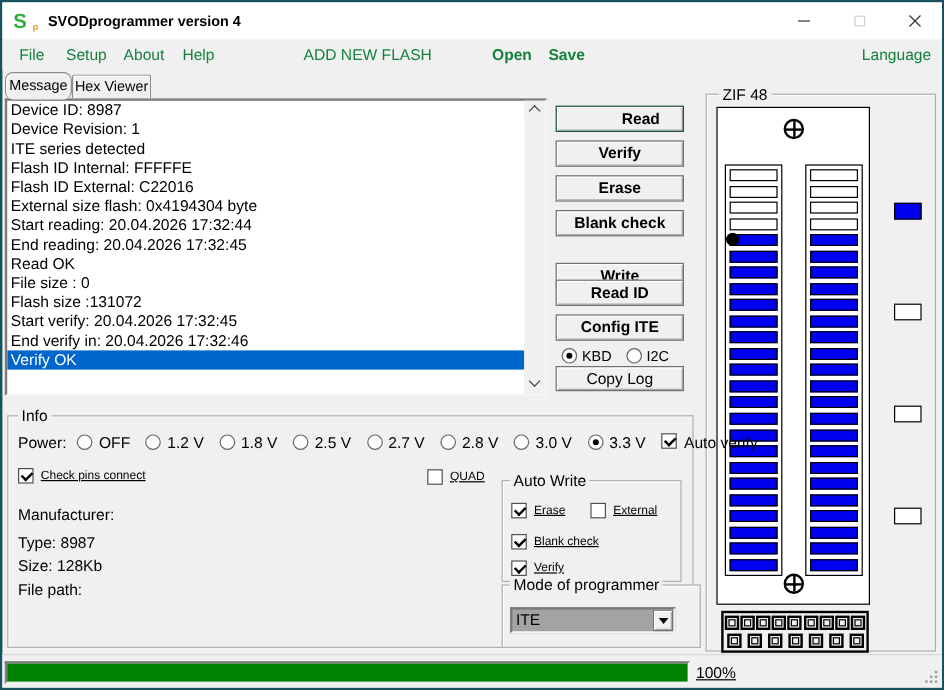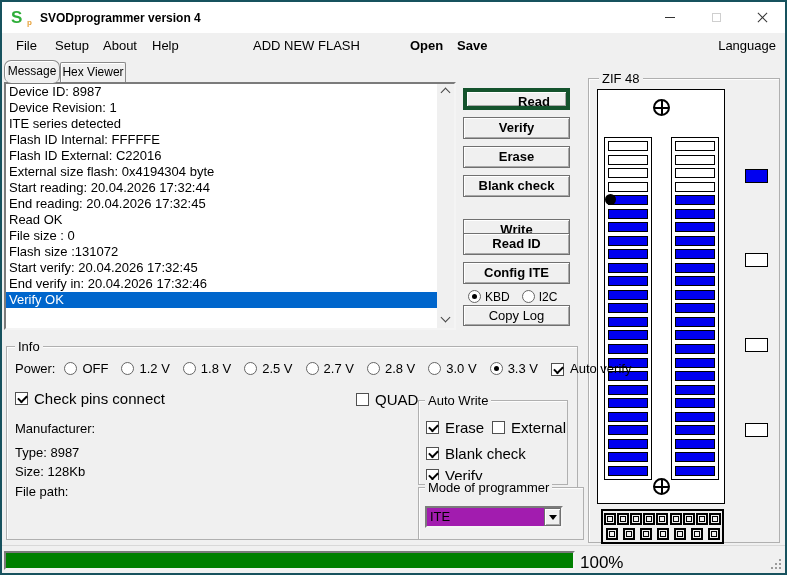--- a/index.html
+++ b/index.html
@@ -15,21 +15,21 @@
   .win-btns{position:absolute;right:0;top:0;height:31px;display:flex;}
   .win-btn{width:46px;height:31px;display:flex;align-items:center;justify-content:center;}
   .glyph-min{width:10px;height:1px;background:#333;}
   .glyph-max{width:9px;height:9px;border:1px solid #cfcfcf;}
   .glyph-close{position:relative;width:11px;height:11px;}
   .glyph-close::before,.glyph-close::after{content:'';position:absolute;left:-1px;top:5px;width:13px;height:1px;background:#333;}
   .glyph-close::before{transform:rotate(45deg);}
   .glyph-close::after{transform:rotate(-45deg);}
 
   
-  .menubar{position:absolute;left:0;top:31px;right:0;height:25px;background:#f0f0f0;font-size:13px;color:#000000;}
+  .menubar{position:absolute;left:0;top:31px;right:0;height:25px;background:#f0f0f0;font-size:13px;color:#15803d;}
   .menubar span{position:absolute;top:5px;}
   .m0{left:14px;} .m1{left:53px;} .m2{left:101px;} .m3{left:150px;}
   .m4{left:251px;} .m5{left:408px;font-weight:bold;} .m6{left:455px;font-weight:bold;}
   .m7{right:9px;}
 
   
   .tab{position:absolute;font-size:12px;text-align:center;background:#f0f0f0;
        border:1px solid #8a8a8a;border-bottom:none;border-radius:2px 2px 0 0;
        box-shadow:inset 1px 1px 0 #fff;}
   .tab-selected{left:2px;top:58px;width:56px;height:23px;line-height:21px;z-index:3;border-radius:7px;}
@@ -45,21 +45,21 @@
   .sb-btn{position:absolute;left:0;width:17px;height:16px;background:#f0f0f0;display:flex;justify-content:center;}
   .sb-up{top:0;} .sb-down{bottom:0;}
   .chev{width:7px;height:7px;border-left:1px solid #444;border-top:1px solid #444;}
   .sb-up .chev{transform:rotate(45deg);margin-top:5px;}
   .sb-down .chev{transform:rotate(225deg);margin-top:2px;}
 
   
   .btn{position:absolute;left:461px;width:107px;height:22px;background:#f0f0f0;
        border:1px solid #707070;box-shadow:inset 1px 1px 0 #fff,inset -1px -1px 0 #a8a8a8;
        font-size:13px;font-weight:bold;text-align:center;line-height:20px;color:#000;}
-  .btn-default{border:4px solid #14532d;padding-left:35px;}
+  .btn-default{border:1px solid #14532d;padding-left:35px;}
   .b0{top:86px;} .b1{top:115px;} .b2{top:144px;} .b3{top:173px;} .b4{top:217px;} .b5{top:231px;} .b6{top:260px;}
   .btn-copylog{top:303px;font-weight:normal;height:21px;line-height:19px;}
   .iface-row{position:absolute;left:466px;top:287px;width:100px;height:15px;display:flex;align-items:center;font-size:12px;}
   .iface-row .opt{display:flex;align-items:center;margin-right:12px;}
   .iface-row .lbl{margin-left:4px;}
 
   
   .radio{width:13px;height:13px;border:1px solid #666;border-radius:50%;background:#fff;position:relative;display:inline-block;flex:none;}
   .radio.on::after{content:'';position:absolute;left:3px;top:3px;width:5px;height:5px;border-radius:50%;background:#000;}
   .checkbox{width:13px;height:13px;background:#fff;border:1px solid #505050;position:relative;display:inline-block;flex:none;}
@@ -68,36 +68,36 @@
   .groupbox{position:absolute;border:1px solid #b0b0b0;box-shadow:1px 1px 0 #fdfdfd inset;}
   .groupbox>.gb-title{position:absolute;top:-8px;background:#f0f0f0;padding:0 3px;font-size:13px;line-height:15px;}
 
   
   .info-box{left:4px;top:344px;width:572px;height:194px;}
   .info-box .gb-title{left:8px;}
   .power-row{position:absolute;left:8px;top:13px;display:flex;align-items:center;font-size:13px;height:16px;}
   .power-row .pl{margin-right:9px;}
   .power-row .opt{display:flex;align-items:center;margin-right:13px;}
   .power-row .lbl{margin-left:5px;white-space:nowrap;}
-  .cb-item{position:absolute;display:flex;align-items:center;font-size:15px;}
+  .cb-item{position:absolute;display:flex;align-items:center;font-size:10px;text-decoration:underline;}
   .cb-item .lbl{margin-left:6px;white-space:nowrap;}
   .ci-checkpins{left:8px;top:43px;}
   .ci-quad{left:349px;top:44px;}
   .fields{position:absolute;left:8px;top:70px;font-size:13px;}
   .field{position:absolute;white-space:nowrap;left:0;}
   .f0{top:4px;} .f1{top:28px;} .f2{top:47px;} .f3{top:67px;}
 
   
   .autowrite-box{left:416px;top:398px;width:150px;height:85px;background:#f0f0f0;}
   .autowrite-box .gb-title{left:6px;}
   .ci-erase{left:7px;top:18px;} .ci-external{left:73px;top:18px;}
   .ci-blank{left:7px;top:44px;} .ci-verify{left:7px;top:66px;}
   .mode-box{left:416px;top:485px;width:166px;height:53px;background:#f0f0f0;}
   .mode-box .gb-title{left:6px;}
-  .dropdown{position:absolute;left:6px;top:18px;width:138px;height:22px;background:#a21caf;
+  .dropdown{position:absolute;left:6px;top:18px;width:138px;height:22px;background:#a3a3a3;
             border:2px solid;border-color:#7b7b7b #f4f4f4 #f4f4f4 #7b7b7b;font-size:13px;}
   .dd-value{position:absolute;left:3px;top:1px;line-height:16px;}
   .dd-btn{position:absolute;right:0;top:0;bottom:0;width:17px;background:#f0f0f0;
           border:1px solid #707070;box-shadow:inset 1px 1px 0 #fff,inset -1px -1px 0 #a8a8a8;
           display:flex;align-items:center;justify-content:center;}
   .dd-arrow{width:0;height:0;border-left:4px solid transparent;border-right:4px solid transparent;border-top:5px solid #000;}
 
   
   .zif-box{left:586px;top:76px;width:192px;height:465px;}
   .zif-box .gb-title{left:10px;}
@@ -117,21 +117,21 @@
   .connector{position:absolute;left:12px;top:430px;width:123px;height:35px;border:2px solid #000;
              display:flex;flex-wrap:wrap;align-content:space-around;justify-content:space-around;background:#f0f0f0;}
   .ccell{width:12px;height:12px;border:2px solid #000;display:flex;align-items:center;justify-content:center;}
   .ccell::after{content:'';width:4px;height:4px;border:1px solid #000;}
 
   
   .statusbar{position:absolute;left:0;right:0;bottom:0;height:28px;background:#f0f0f0;border-top:1px solid #d8d8d8;}
   .progress{position:absolute;left:2px;top:5px;width:571px;height:19px;background:#f0f0f0;
             border:2px solid;border-color:#7b7b7b #f4f4f4 #f4f4f4 #7b7b7b;}
   .progress-fill{height:100%;background:#008000;}
-  .progress-text{position:absolute;left:578px;top:7px;font-size:17px;}
+  .progress-text{position:absolute;left:578px;top:7px;font-size:13px;text-decoration:underline;}
   .grip{position:absolute;right:4px;bottom:4px;width:2px;height:2px;background:#9a9a9a;
         box-shadow:-4px 0 0 #9a9a9a,0 -4px 0 #9a9a9a,-8px 0 0 #9a9a9a,-4px -4px 0 #9a9a9a,0 -8px 0 #9a9a9a;}
 </style>
 </head>
 <body>
 
 <div class="window">
 
   <div class="titlebar">
     <span class="app-icon">
@@ -332,21 +332,21 @@
           </span>
           <span class="opt">
             <span class="radio"></span>
             <span class="lbl">3.0 V</span>
           </span>
           <span class="opt">
             <span class="radio on"></span>
             <span class="lbl">3.3 V</span>
           </span>
         </span>
-      <span class="opt" style="display:flex;align-items:flex-end;">
+      <span class="opt" style="display:flex;align-items:flex-start;">
         <span class="checkbox on"></span>
         <span class="lbl" style="margin-left:6px;">Auto verify</span>
       </span>
     </div>
     <div class="cb-item ci-checkpins">
       <span class="checkbox on"></span>
       <span class="lbl">Check pins connect</span>
     </div>
     <div class="cb-item ci-quad">
       <span class="checkbox"></span>

